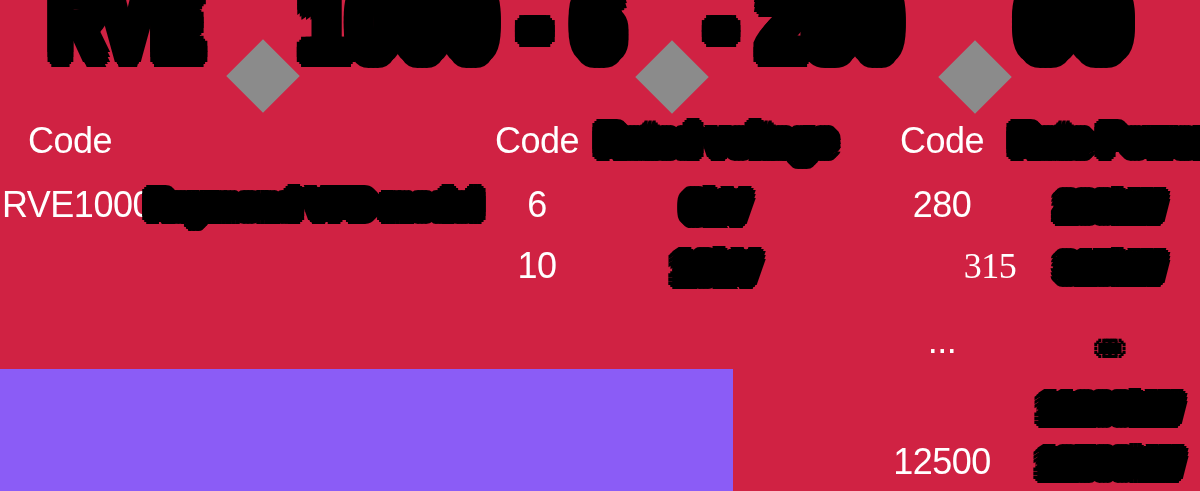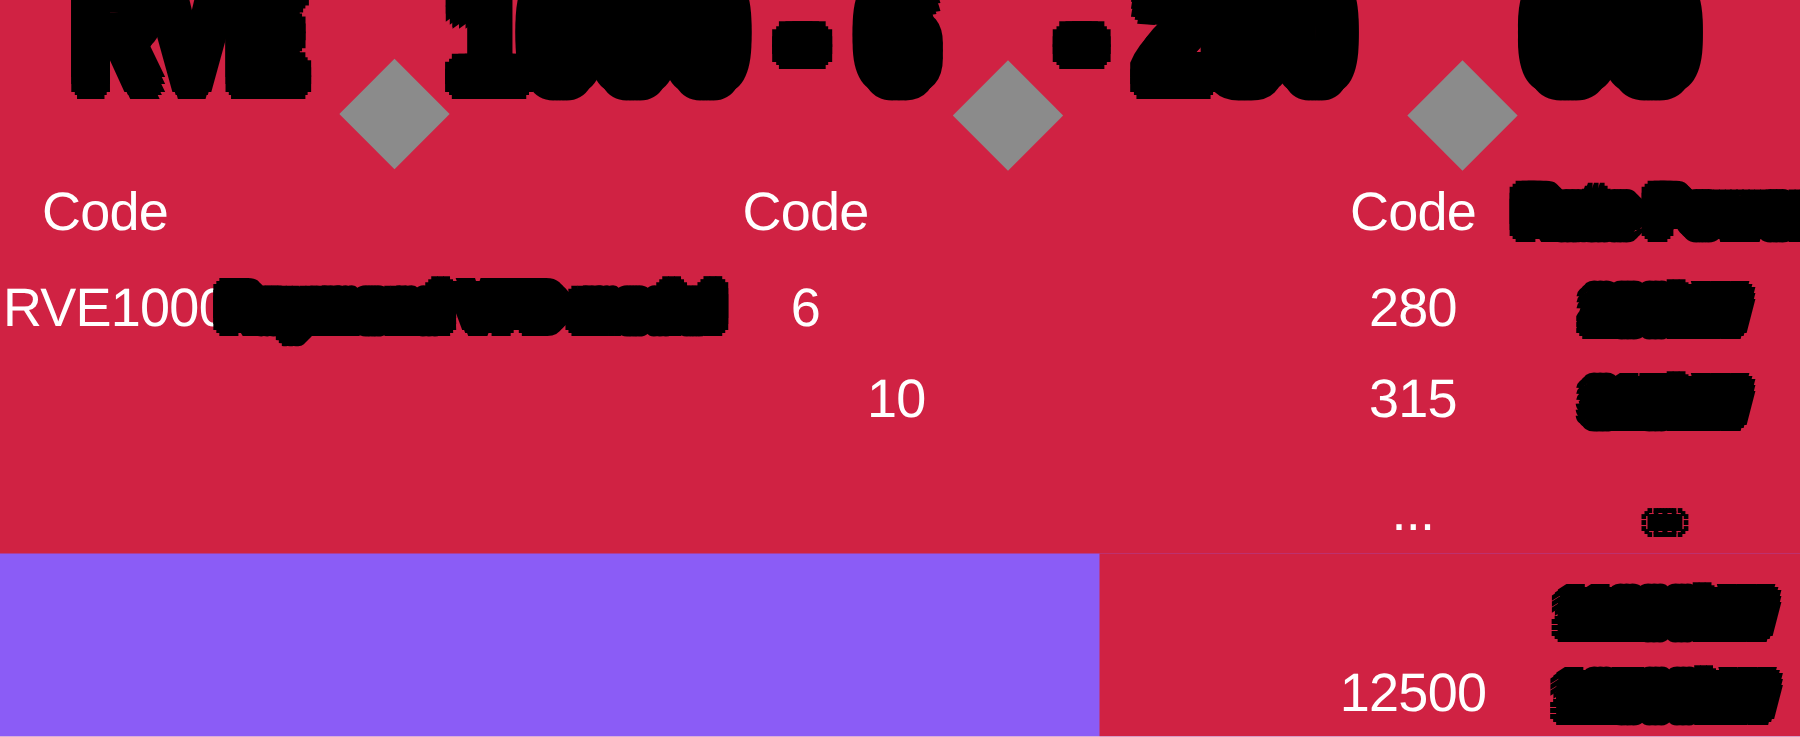--- a/index.html
+++ b/index.html
@@ -61,32 +61,35 @@
 
   <div class="diamond" style="left:237px;top:50px;"></div>
   <div class="diamond" style="left:646px;top:51px;"></div>
   <div class="diamond" style="left:949px;top:51px;"></div>
 
   <span class="white-text" style="left:28px;top:123px;">Code</span>
   <span class="white-text" style="left:2px;top:187px;">RVE1000</span>
   <span class="blob blob-md" style="left:148px;top:188px;width:260px;">Raymond VFD model</span>
 
   <span class="white-text centered" style="left:457px;top:123px;width:160px;">Code</span>
+  <span class="blob blob-lg" style="left:586px;top:123px;width:260px;">Rated voltage</span>
 
   <span class="white-text centered" style="left:457px;top:187px;width:160px;">6</span>
+  <span class="blob blob-lg" style="left:586px;top:190px;width:260px;">6kV</span>
 
-  <span class="white-text centered" style="left:457px;top:248px;width:160px;text-align:right;">10</span>
+  <span class="white-text centered" style="left:457px;top:248px;width:160px;">10</span>
+  <span class="blob blob-lg" style="left:586px;top:251px;width:260px;">10kV</span>
 
   <span class="white-text centered" style="left:862px;top:123px;width:160px;">Code</span>
   <span class="blob blob-lg" style="left:980px;top:123px;width:260px;">Rate Power</span>
 
   <span class="white-text centered" style="left:862px;top:187px;width:160px;">280</span>
   <span class="blob blob-md" style="left:980px;top:190px;width:260px;">280kW</span>
 
-  <span class="white-text centered" style="left:862px;top:248px;width:160px;">315</span>
+  <span class="white-text centered" style="left:910px;top:248px;width:160px;font-family:Liberation Serif, serif;">315</span>
   <span class="blob blob-md" style="left:980px;top:251px;width:260px;">315kW</span>
 
   <span class="white-text centered" style="left:862px;top:323px;width:160px;">...</span>
   <span class="blob blob-sm" style="left:980px;top:332px;width:260px;">...</span>
 
   <span class="blob blob-md" style="left:980px;top:392px;width:260px;">11200kW</span>
 
   <span class="white-text centered" style="left:862px;top:444px;width:160px;">12500</span>
   <span class="blob blob-md" style="left:980px;top:447px;width:260px;">12500kW</span>
 

